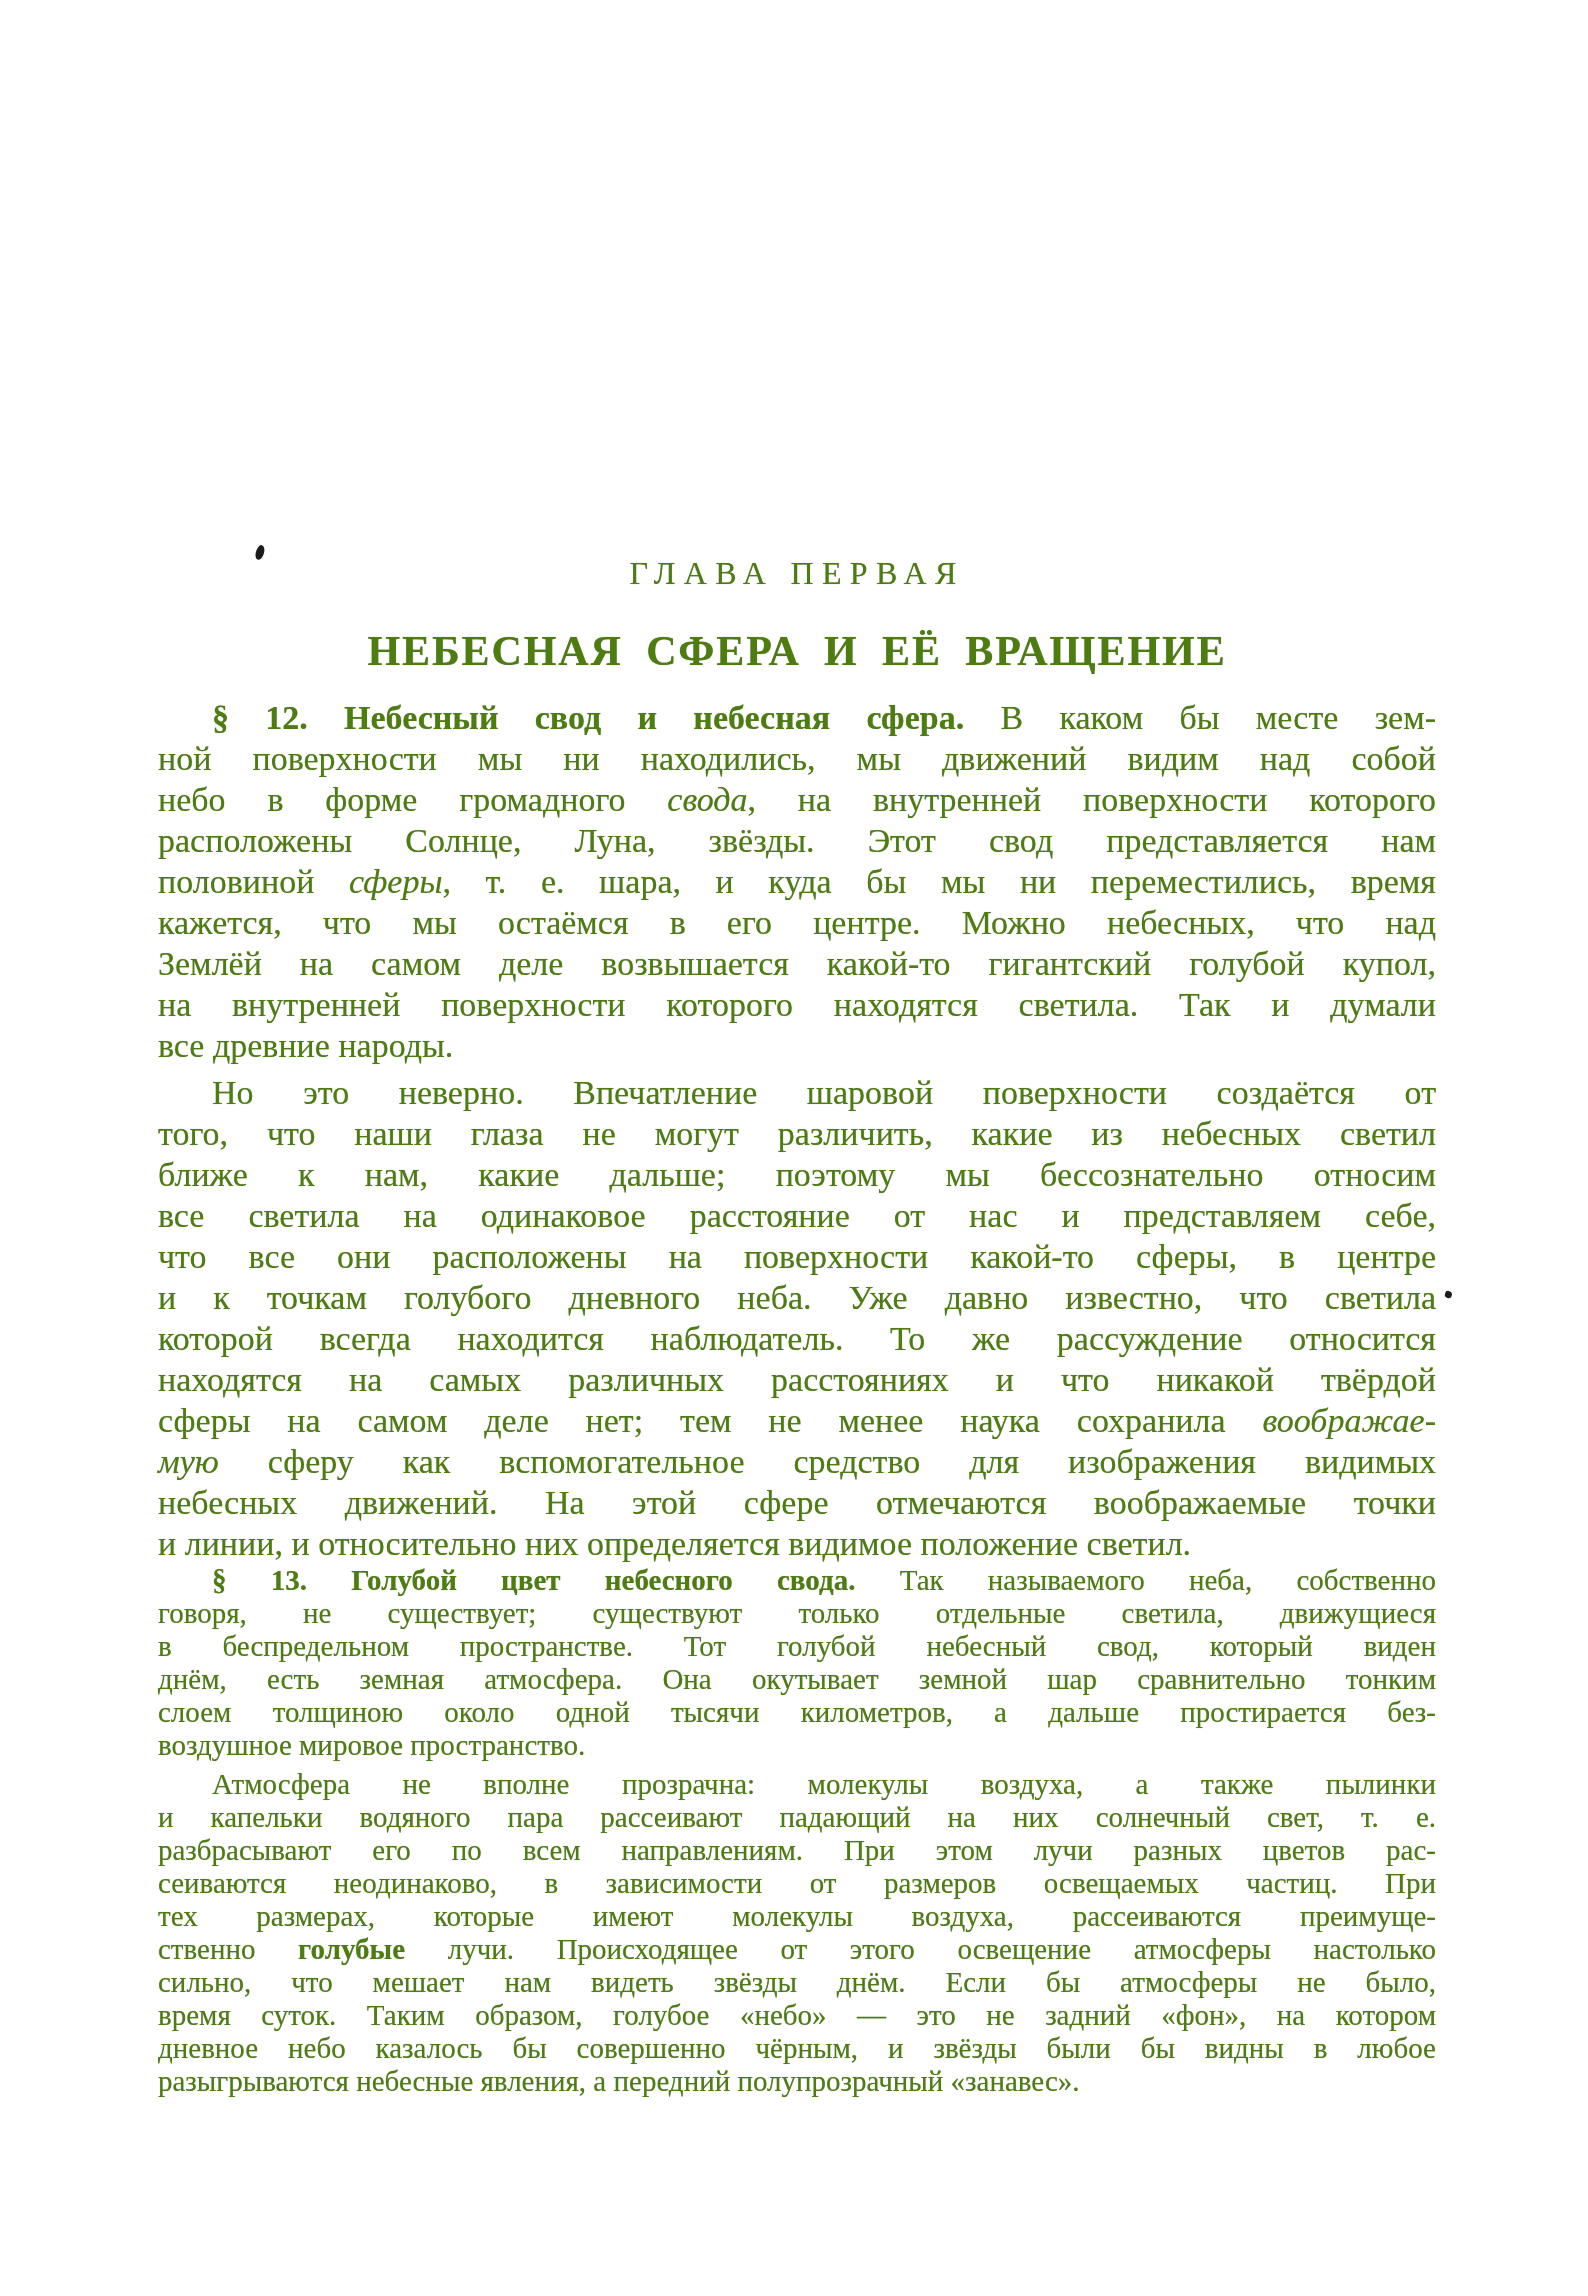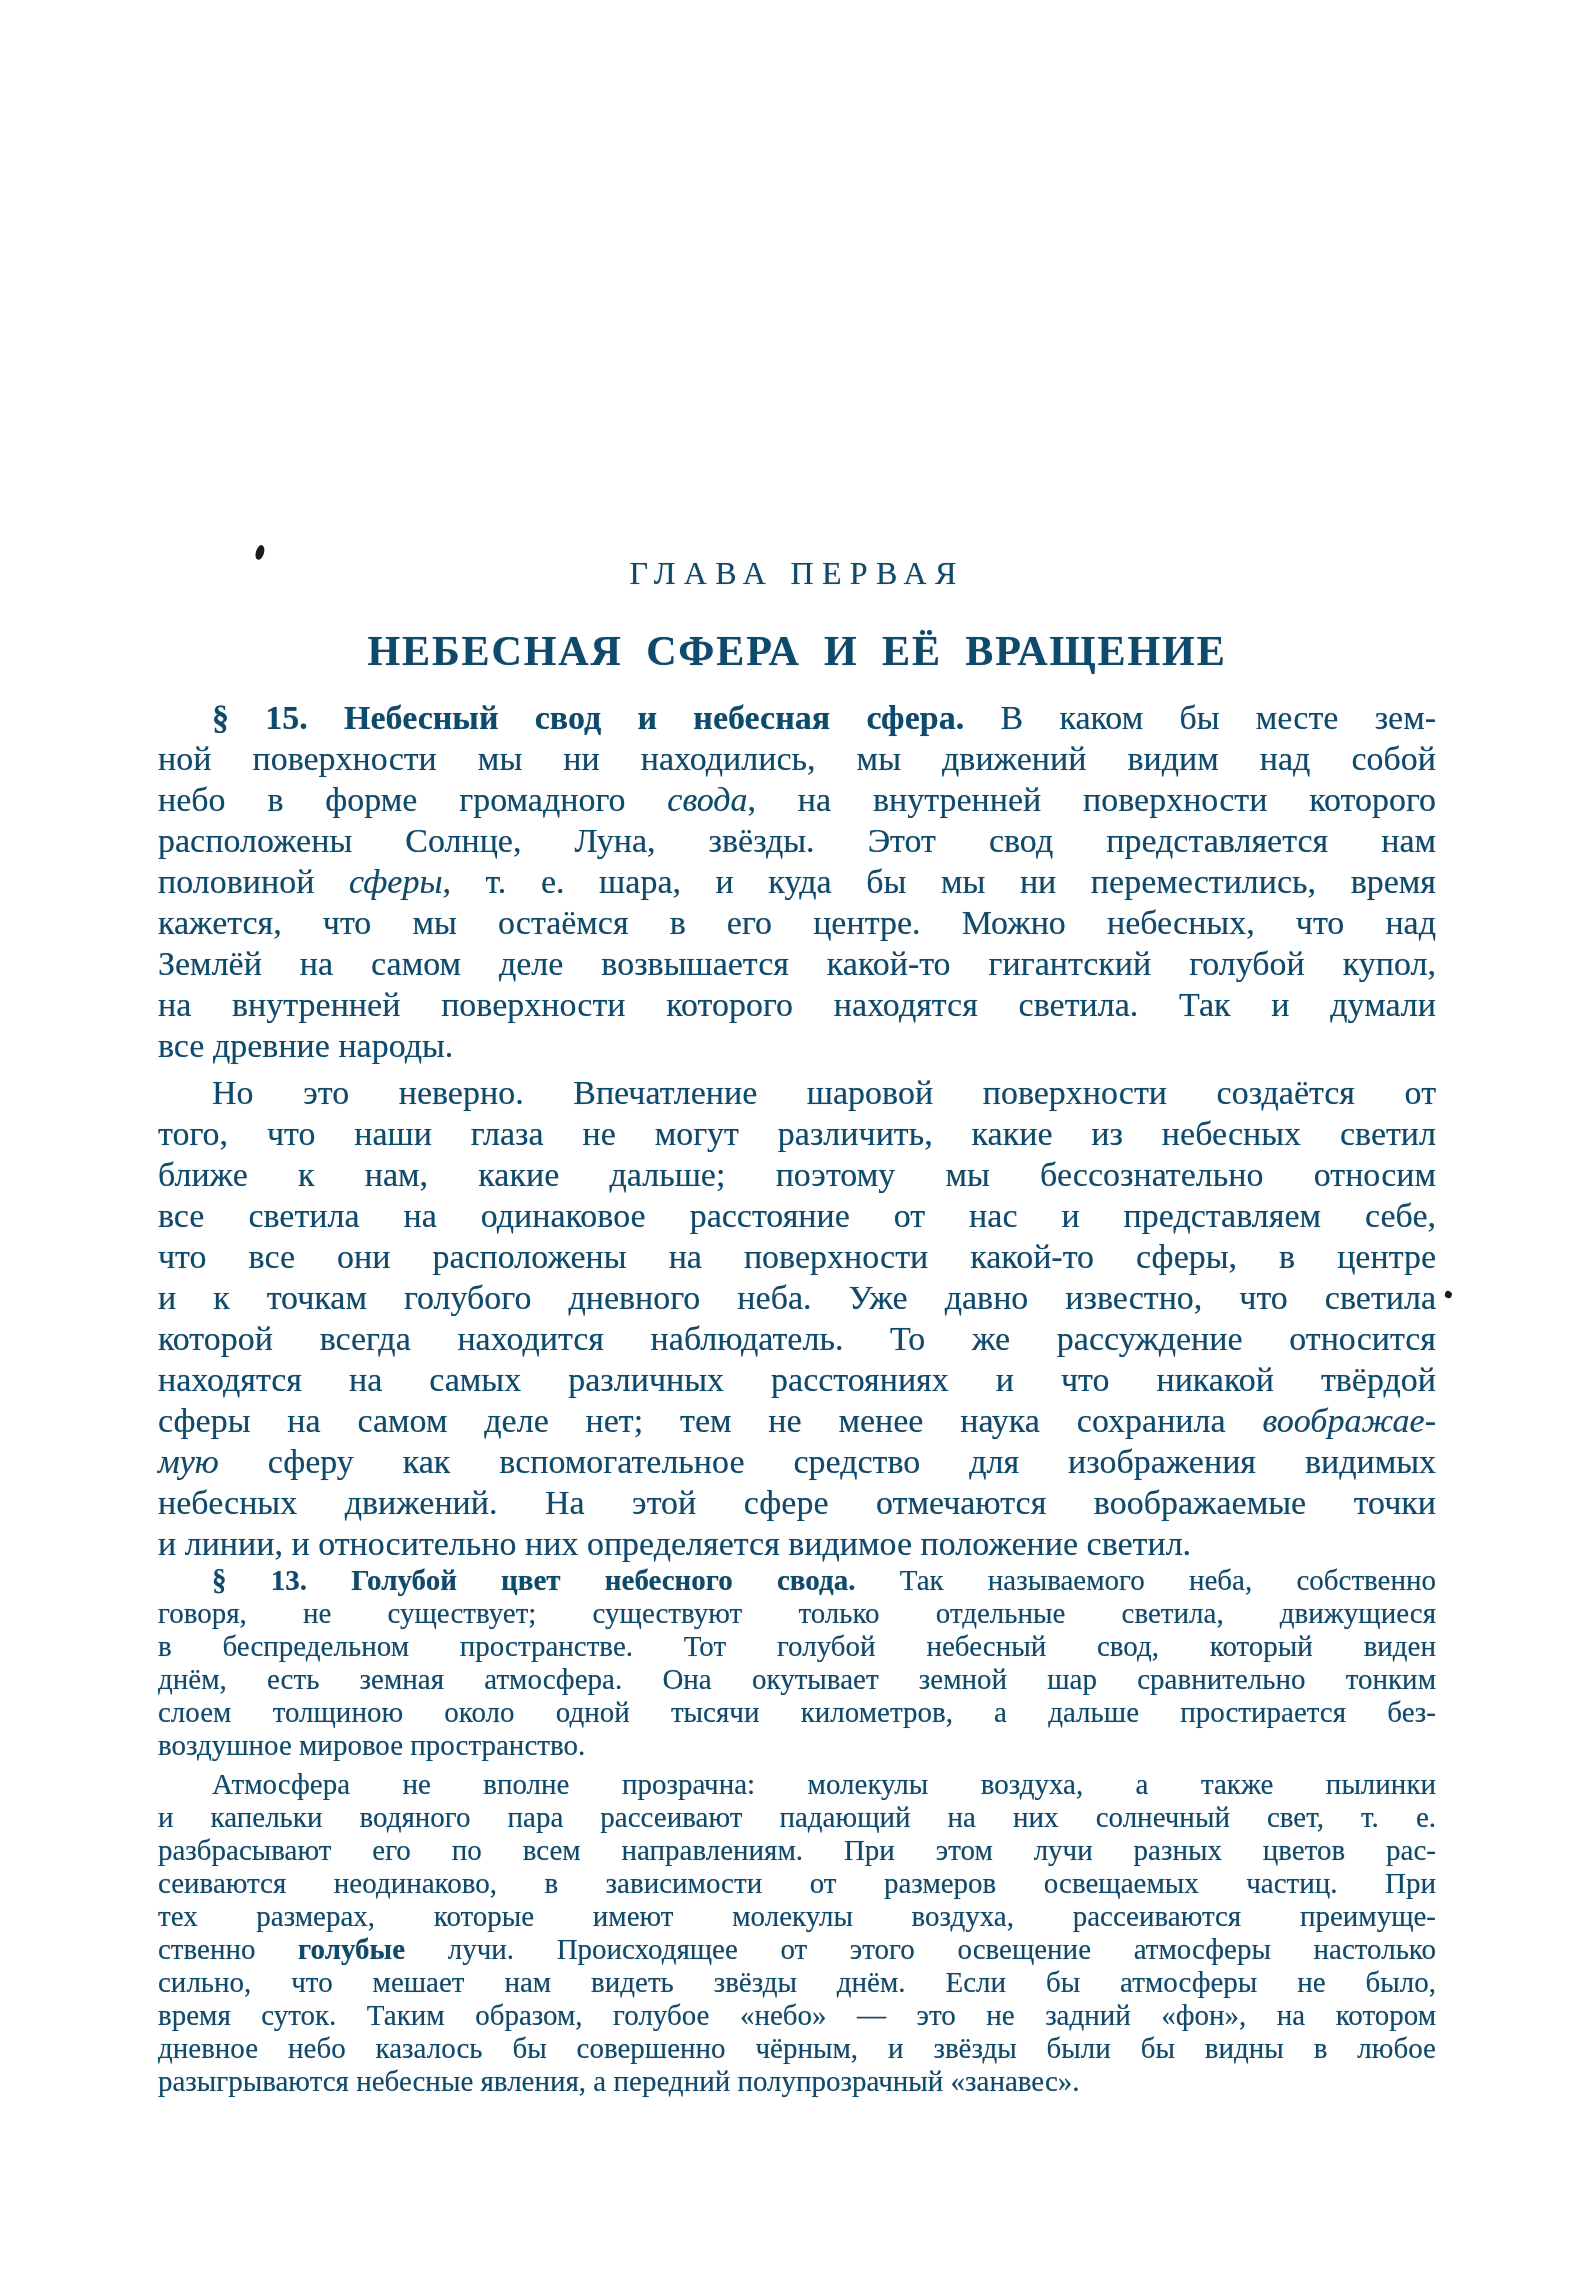--- a/index.html
+++ b/index.html
@@ -7,21 +7,21 @@
     padding: 0;
     background: #e8e8e8;
   }
   .page {
     position: relative;
     width: 1589px;
     height: 2297px;
     background: #ffffff;
     overflow: hidden;
     font-family: "Liberation Serif", "DejaVu Serif", serif;
-    color: #0c4a6e;
+    color: #4d7c0f;
   }
   .text-block {
     position: absolute;
     left: 158px;
     top: 555px;
     width: 1278px;
   }
   .chapter-heading {
     text-align: center;
     font-size: 32px;
@@ -68,21 +68,21 @@
 </head>
 <body>
 
 <div class="page">
   <div class="text-block">
     <div class="chapter-heading">ГЛАВА ПЕРВАЯ</div>
     <h1 class="page-title">НЕБЕСНАЯ СФЕРА И ЕЁ ВРАЩЕНИЕ</h1>
     <div class="sections" id="sections">
         <section class="text-section normal">
           <div class="para">
-            <div class="line first"><span class="b">§ 15. Небесный свод и небесная сфера.</span><span> В каком бы месте зем-</span></div>
+            <div class="line first"><span class="b">§ 12. Небесный свод и небесная сфера.</span><span> В каком бы месте зем-</span></div>
             <div class="line"><span>ной поверхности мы ни находились, мы движений видим над собой</span></div>
             <div class="line"><span>небо в форме громадного </span><span class="i">свода</span><span>, на внутренней поверхности которого</span></div>
             <div class="line"><span>расположены Солнце, Луна, звёзды. Этот свод представляется нам</span></div>
             <div class="line"><span>половиной </span><span class="i">сферы</span><span>, т. е. шара, и куда бы мы ни переместились, время</span></div>
             <div class="line"><span>кажется, что мы остаёмся в его центре. Можно небесных, что над</span></div>
             <div class="line"><span>Землёй на самом деле возвышается какой-то гигантский голубой купол,</span></div>
             <div class="line"><span>на внутренней поверхности которого находятся светила. Так и думали</span></div>
             <div class="line last"><span>все древние народы.</span></div>
           </div>
           <div class="para">

